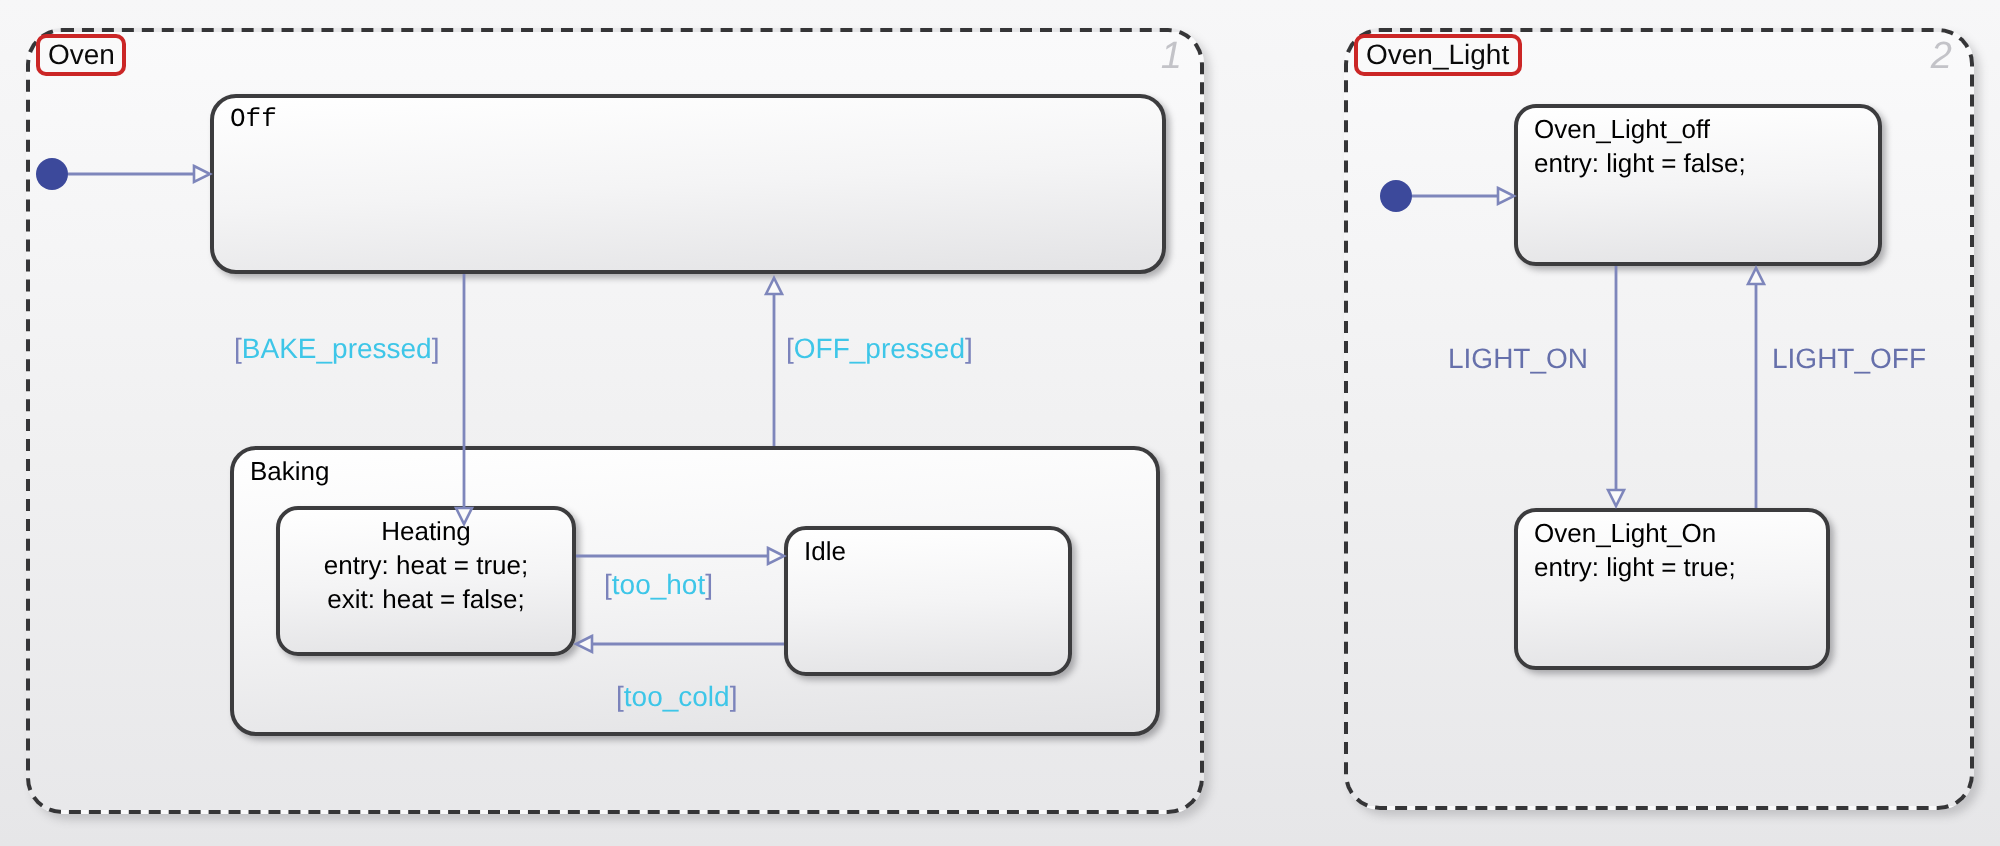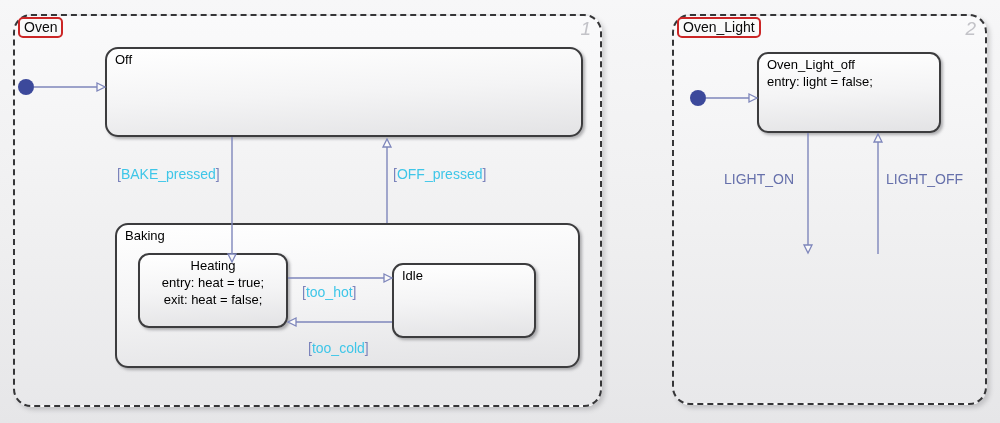--- a/index.html
+++ b/index.html
@@ -27,21 +27,21 @@
     position:absolute; right:9px; top:2px;
     font-size:19px; font-style:italic; color:#c3c3c8;
   }
   .state {
     position:absolute; box-sizing:border-box;
     border:2px solid #3c3c3e; border-radius:11px;
     background:linear-gradient(177deg,#ffffff 0%,#f4f4f5 50%,#e3e3e5 100%);
     box-shadow:2px 2px 3px rgba(70,70,75,0.4);
     padding:2px 8px; font-size:13px; line-height:17px; color:#000;
   }
-  #state-off      { left:105px; top:47px;  width:478px; height:90px;  border-radius:13px; }
+  #state-off      { left:105px; top:47px;  width:478px; height:90px;  border-radius:13px;font-family:Liberation Mono, monospace; }
   #state-baking   { left:115px; top:223px; width:465px; height:145px; border-radius:13px; }
   #state-heating  { left:138px; top:253px; width:150px; height:75px;text-align:center;  }
   #state-idle     { left:392px; top:263px; width:144px; height:75px;  }
   #state-lightoff { left:757px; top:52px;  width:184px; height:81px;  }
   #state-lighton  { left:757px; top:254px; width:158px; height:81px;  }
   .state .title { font-size:13px; }
   .tlayer { position:absolute; left:0; top:0; pointer-events:none; }
   .tlabel { position:absolute; font-size:14px; white-space:nowrap; }
   .bracket { color:#7b83bb; }
   .cond    { color:#3ec6e8; }
@@ -88,20 +88,24 @@
 
   <div class="state" id="state-idle">
     <div class="title">Idle</div>
   </div>
 
   <div class="state" id="state-lightoff">
     <div class="title">Oven_Light_off</div>
     <div>entry: light = false;</div>
   </div>
 
+  <div class="state" id="state-lighton">
+    <div class="title">Oven_Light_On</div>
+    <div>entry: light = true;</div>
+  </div>
 
   <svg class="tlayer" width="1000" height="423" viewBox="0 0 1000 423">
     <g stroke="#7e86bb" stroke-width="1.4" fill="none">
       <line x1="34" y1="87" x2="98" y2="87"></line>
       <line x1="232" y1="137" x2="232" y2="256"></line>
       <line x1="387" y1="223" x2="387" y2="147"></line>
       <line x1="288" y1="278" x2="385" y2="278"></line>
       <line x1="392" y1="322" x2="295" y2="322"></line>
       <line x1="706" y1="98" x2="750" y2="98"></line>
       <line x1="808" y1="133" x2="808" y2="247"></line>

